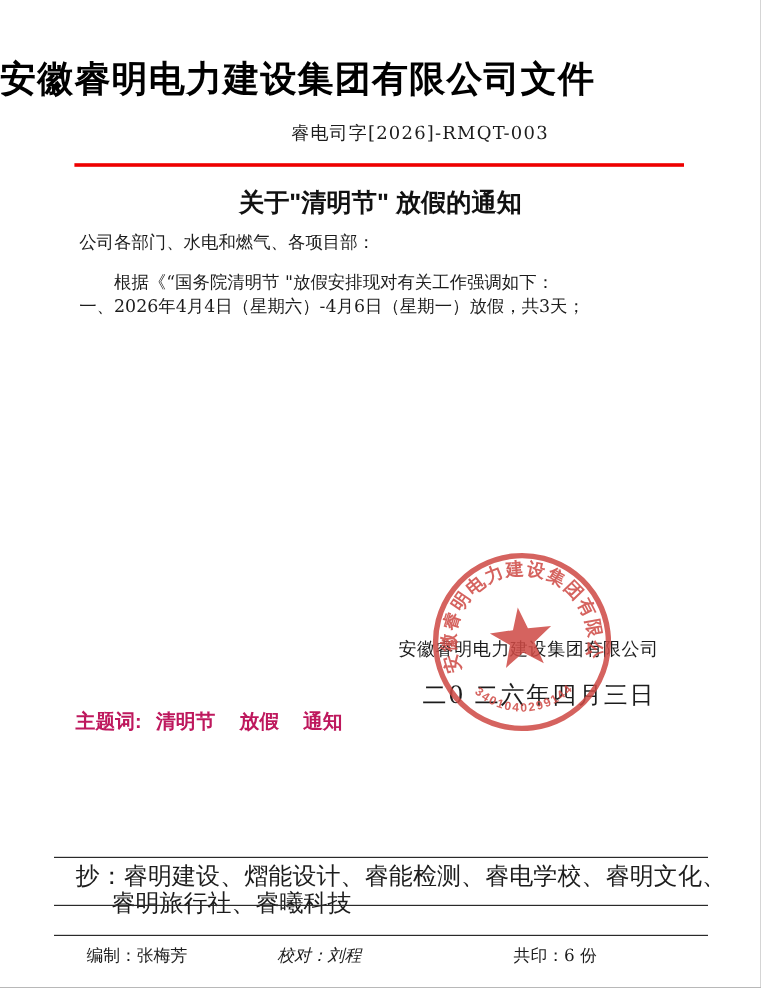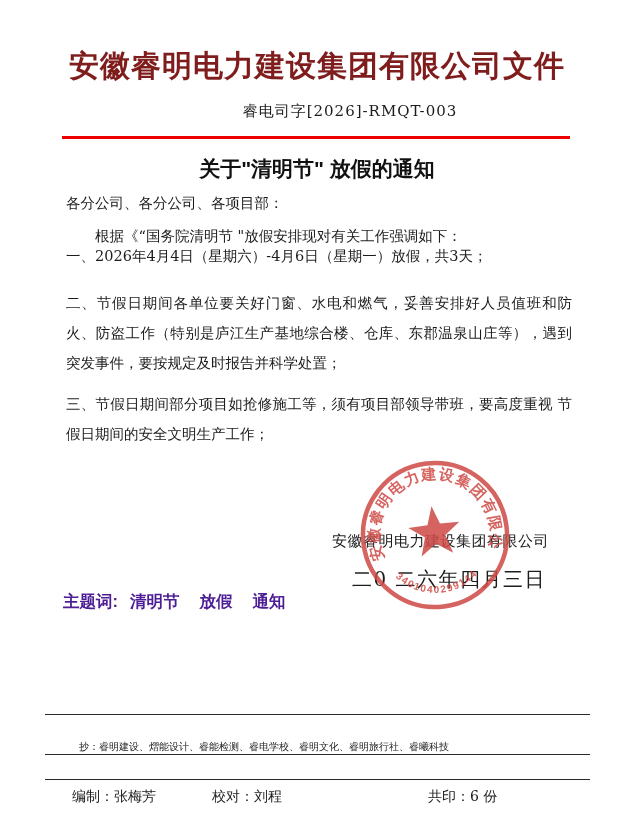--- a/index.html
+++ b/index.html
@@ -7,26 +7,26 @@
     position:relative;
     width:634px;height:823px;
     background:#ffffff;
     margin:0 auto;
     overflow:hidden;
     font-family:"DejaVu Serif","Liberation Serif",serif;
     color:#1c1c1c;
   }
   .org-title{
     position:absolute;top:46px;left:0;width:100%;
-    text-align:center;
+    text-align:left;
     font-family:"Liberation Sans","DejaVu Sans",sans-serif;
     font-weight:bold;
     font-size:30px;
     letter-spacing:1px;
-    color:#7f1d1d;
+    color:#000000;
     white-space:nowrap;
   }
   .doc-number{
     position:absolute;top:102px;left:0;width:100%;
     text-align:center;
     font-size:15px;
     letter-spacing:1px;
     margin-left:33px;
   }
   .red-divider{
@@ -69,70 +69,68 @@
     opacity:0.86;
     transform:rotate(-7deg);
     pointer-events:none;
   }
   .subject-row{
     position:absolute;top:591px;left:63px;
     display:flex;align-items:baseline;
     font-family:"Liberation Sans","DejaVu Sans",sans-serif;
     font-weight:bold;
     font-size:16.5px;
-    color:#4c1d95;
+    color:#be185d;
     white-space:nowrap;
   }
   .subject-row .sub-label{margin-right:12px;}
   .subject-row .sub-word{margin-right:20px;}
   .footer-line{
     position:absolute;left:45px;width:545px;height:0;
     border-top:1.6px solid #2a2a2a;
   }
   .fl1{top:714px;}
   .fl2{top:754px;}
   .fl3{top:779px;}
   .cc-block{
     position:absolute;top:720px;left:63px;width:512px;
-    font-size:10px;line-height:21.5px;
+    font-size:20px;line-height:21.5px;
     padding-left:30px;text-indent:-30px;
-    margin:16px;
+    margin:0;
     text-align:justify;
   }
   .credits{position:absolute;top:788px;left:0;width:100%;font-size:14px;}
   .credit{position:absolute;white-space:nowrap;}
   .credit.c0{left:72px;}
-  .credit.c1{left:212px;}
+  .credit.c1{left:231px;font-style:italic;}
   .credit.c2{left:428px;}
   .seal-text{
     font-family:"Liberation Sans","DejaVu Sans",sans-serif;
     font-weight:bold;
     fill:#cf4a45;
   }
 </style>
 </head>
 <body>
 
 <div class="page">
 
   <div class="org-title">安徽睿明电力建设集团有限公司文件</div>
 
   <div class="doc-number">睿电司字[2026]-RMQT-003</div>
 
   <div class="red-divider"></div>
 
   <h1 class="notice-title">关于"清明节" 放假的通知</h1>
 
-  <p class="body-text salutation">各分公司、各分公司、各项目部：</p>
+  <p class="body-text salutation">公司各部门、水电和燃气、各项目部：</p>
 
   <p class="body-text intro">根据《“国务院清明节 "放假安排现对有关工作强调如下：</p>
 
   <p class="body-text item0">一、2026年4月4日（星期六）-4月6日（星期一）放假，共3天；</p>
-  <p class="body-text item1">二、节假日期间各单位要关好门窗、水电和燃气，妥善安排好人员值班和防火、防盗工作（特别是庐江生产基地综合楼、仓库、东郡温泉山庄等），遇到突发事件，要按规定及时报告并科学处置；</p>
-  <p class="body-text item2">三、节假日期间部分项目如抢修施工等，须有项目部领导带班，要高度重视 节假日期间的安全文明生产工作；</p>
 
 
   <div class="sig-company">安徽睿明电力建设集团有限公司</div>
   <div class="sig-date">二0 二六年四月三日</div>
 
   <svg class="seal" viewBox="0 0 166 166" xmlns="http://www.w3.org/2000/svg">
     <defs>
       <path id="sealArcTop" d="M 30.4,102.2 A 56,56 0 1,1 135.6,102.2" fill="none"></path>
       <path id="sealArcBottom" d="M 33.8,113.7 A 58,58 0 0,0 132.2,113.7" fill="none"></path>
     </defs>

